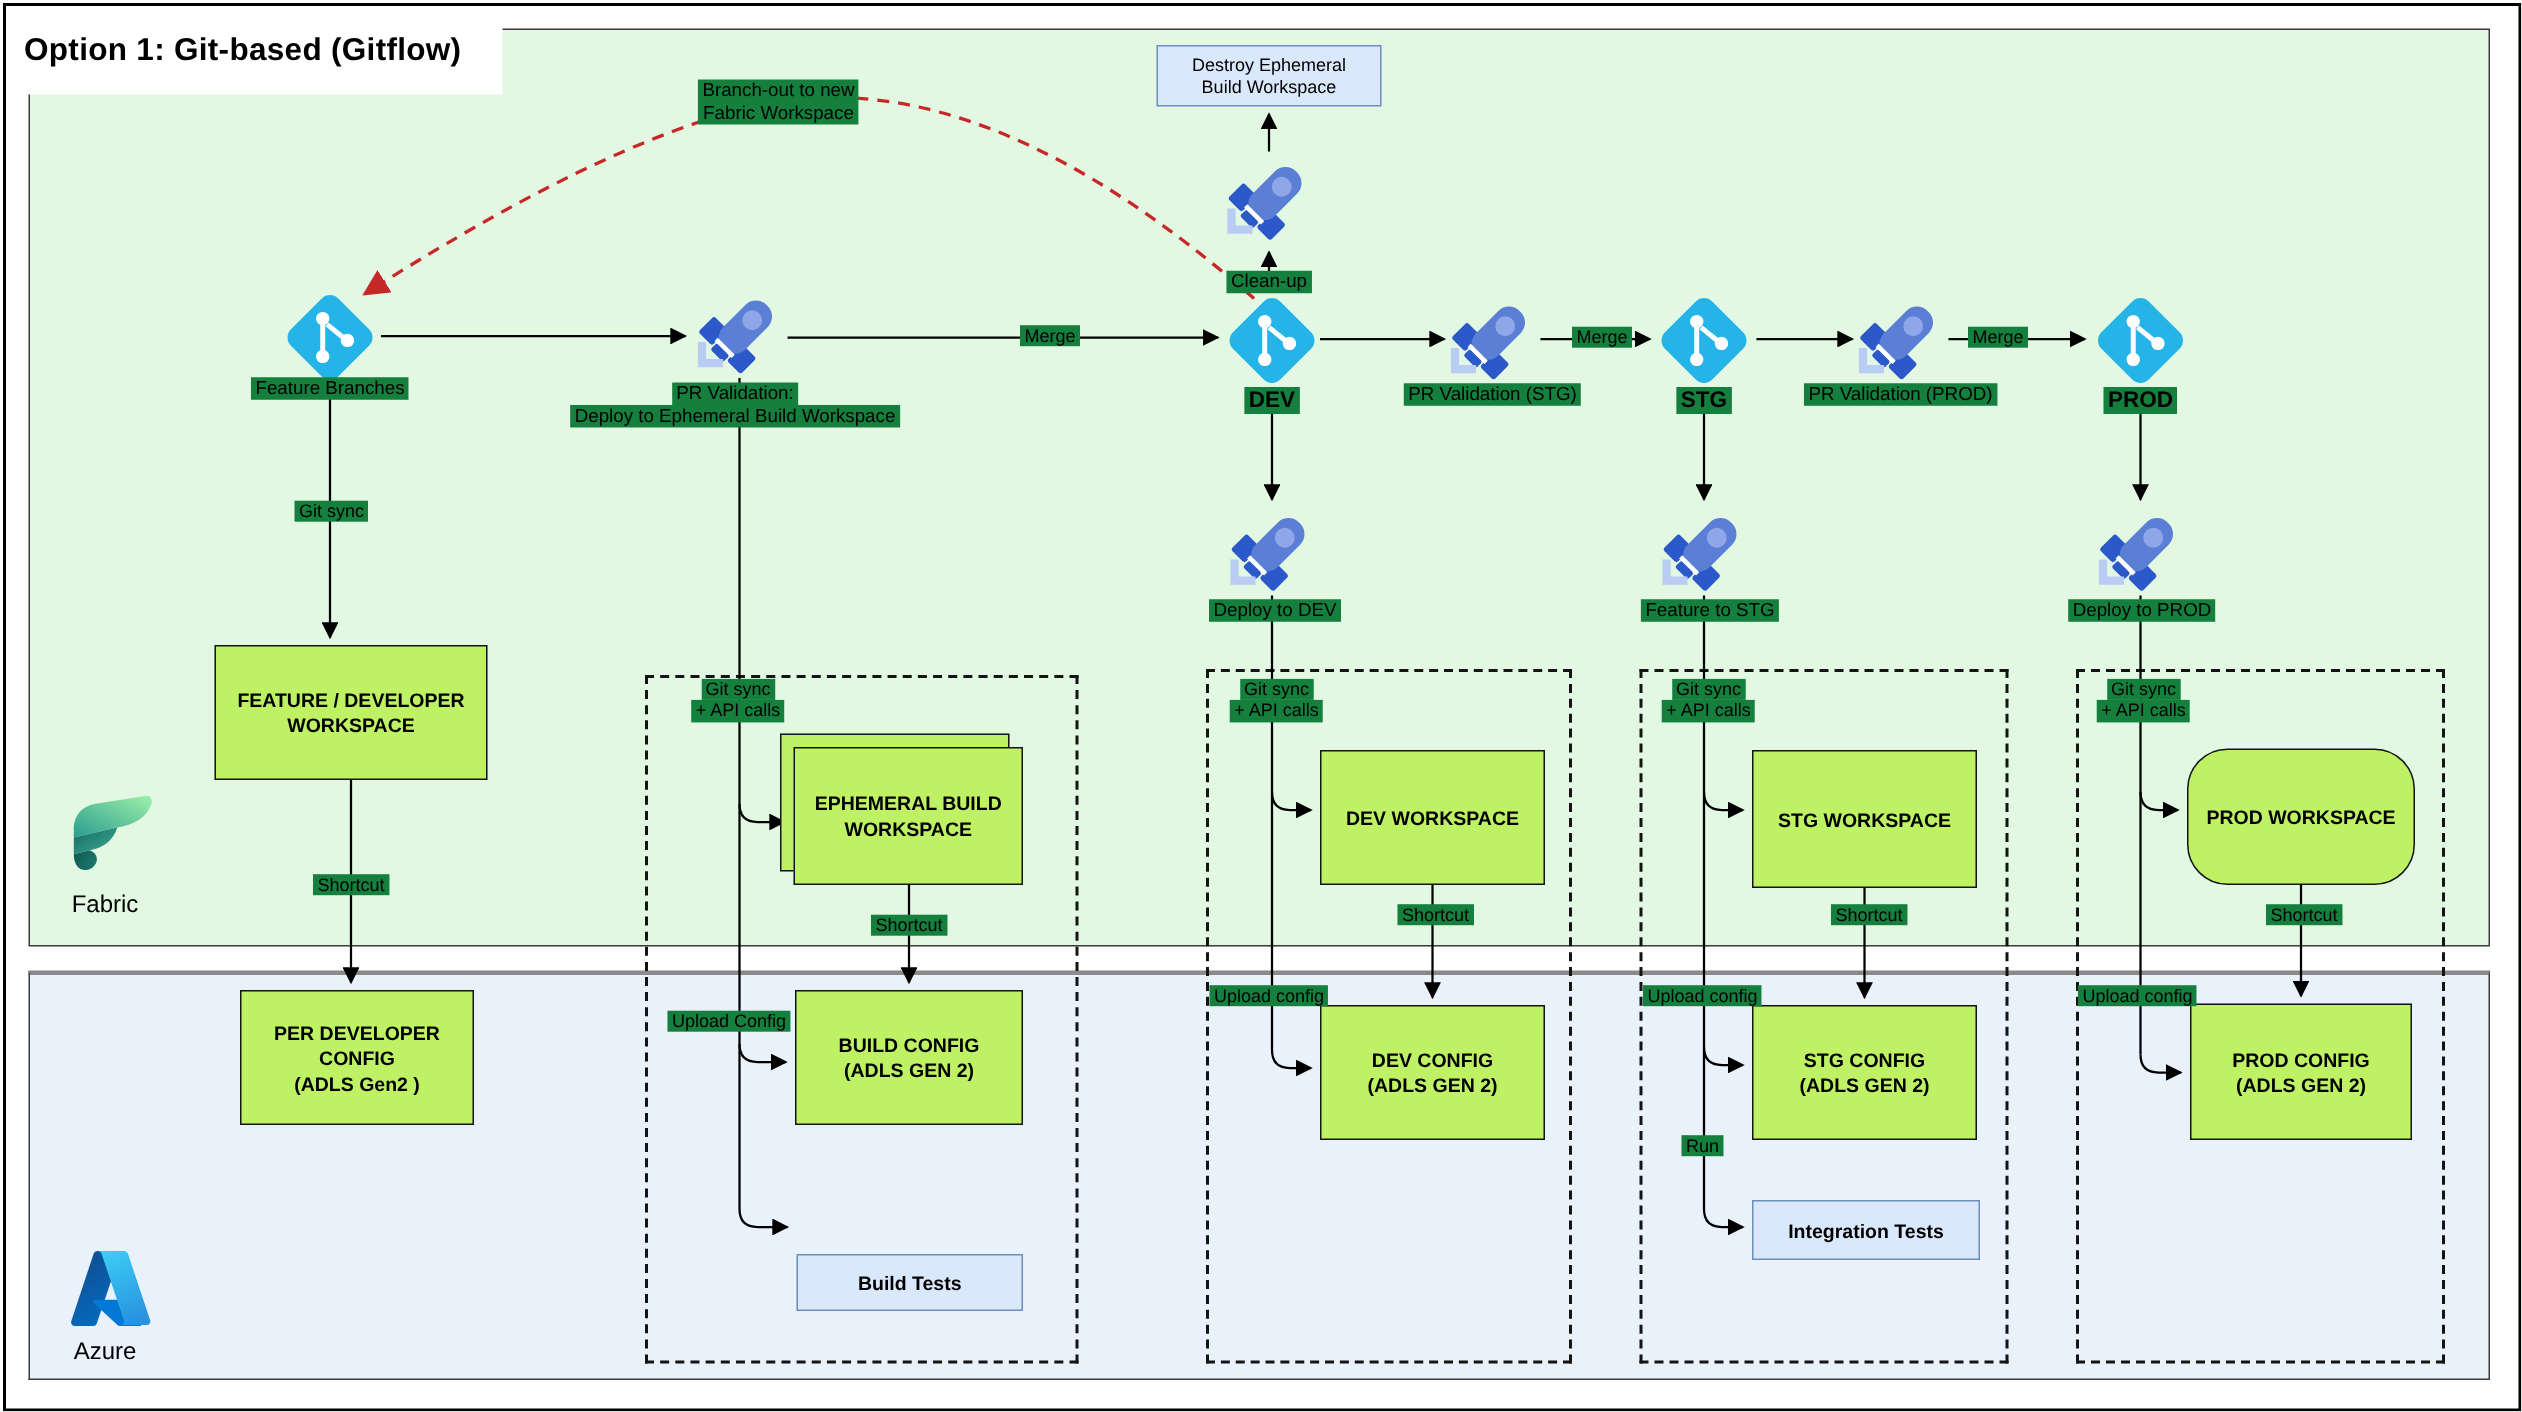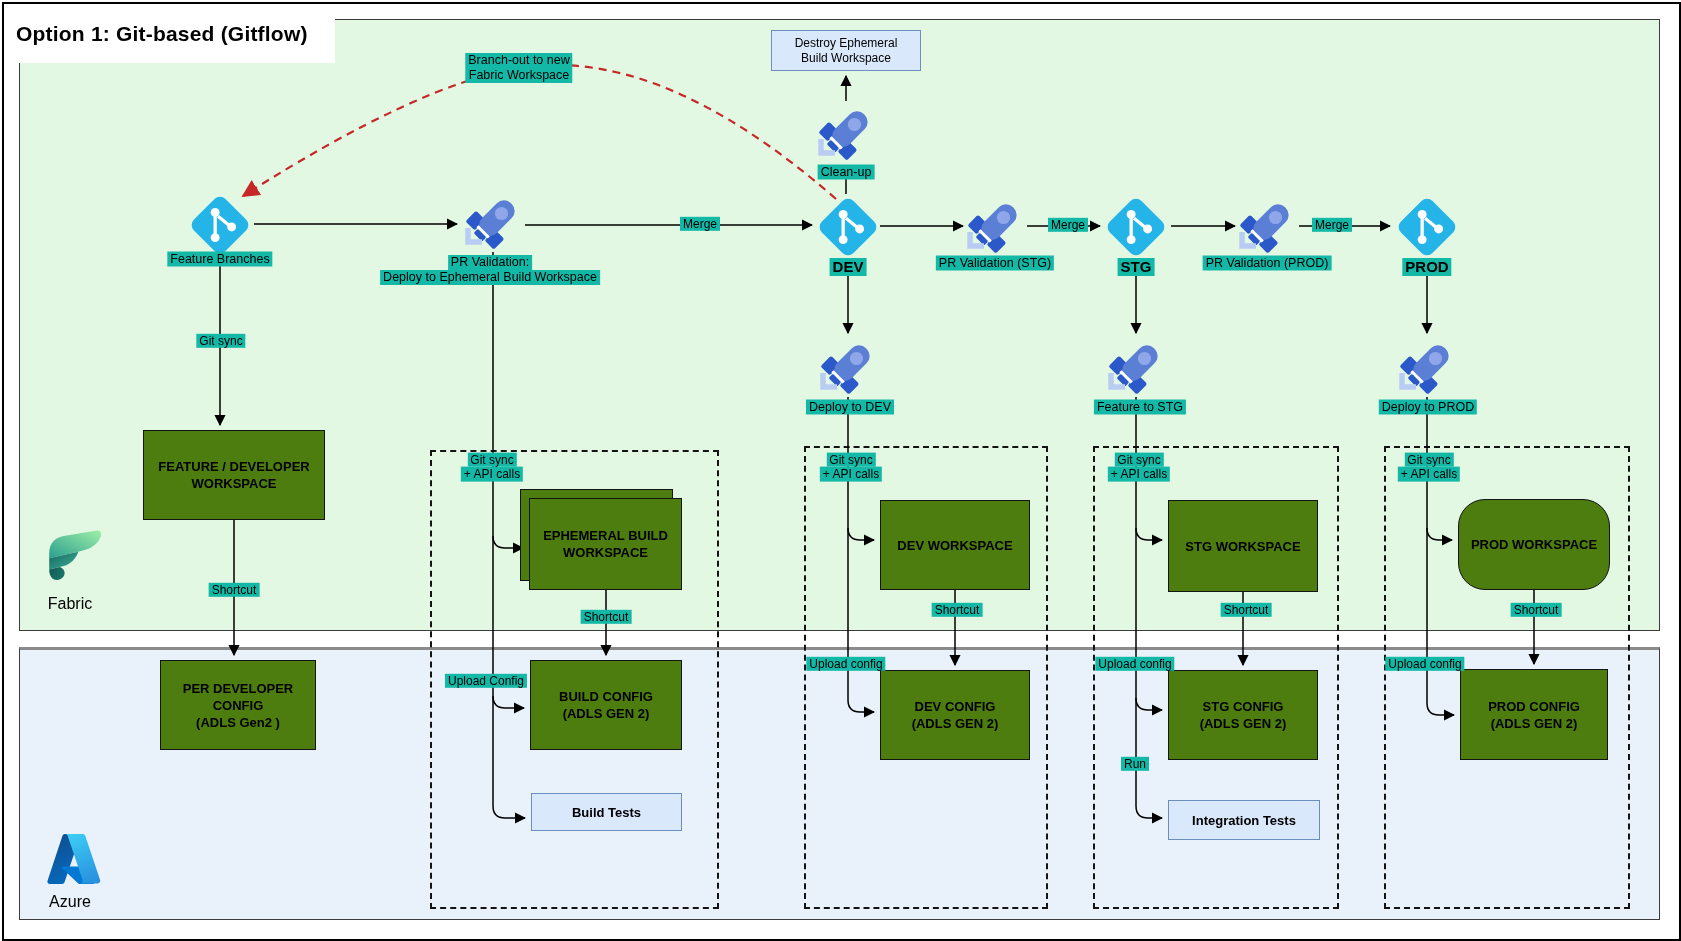--- a/index.html
+++ b/index.html
@@ -7,27 +7,27 @@
          font-family:"Liberation Sans","DejaVu Sans",sans-serif;color:#000;overflow:hidden;}
   .canvas-border{position:absolute;left:2px;top:2px;width:1675px;height:935px;border:2px solid #000;}
   .region{position:absolute;box-sizing:border-box;}
   .region-fabric{left:19px;top:19px;width:1641px;height:612px;background:#e3f8e3;border:1px solid #3c3c3c;}
   .region-azure{left:19px;top:647px;width:1641px;height:273px;background:#e9f1fb;
                 border:1px solid #3c3c3c;border-top:3px solid #8a8a8a;}
   .title-box{position:absolute;left:4px;top:4px;width:331px;height:59px;background:#fff;
              display:flex;align-items:center;padding-left:12px;box-sizing:border-box;z-index:30;}
   .title-box .t{font-size:21px;font-weight:bold;letter-spacing:.2px;}
   .dashed-box{position:absolute;border:2px dashed #141414;box-sizing:border-box;z-index:2;}
-  .box{position:absolute;background:#4d7c0f;border:1px solid #141414;box-sizing:border-box;z-index:6;
+  .box{position:absolute;background:#bef264;border:1px solid #141414;box-sizing:border-box;z-index:6;
        display:flex;flex-direction:column;align-items:center;justify-content:center;
        font-weight:bold;font-size:13px;text-align:center;line-height:17px;}
   .accent{background:#dae8fc;border:1px solid #6c8ebf;}
   .lbl{position:absolute;transform:translate(-50%,-50%);z-index:12;display:flex;flex-direction:column;
        align-items:center;font-size:12.5px;line-height:1.2;white-space:nowrap;text-align:center;}
-  .lbl span{background:#14b8a6;padding:0 3px;}
+  .lbl span{background:#15803d;padding:0 3px;}
   .lbl.bold span{font-weight:bold;font-size:15px;}
   .lbl.small{font-size:12px;}
   .icon{position:absolute;z-index:8;}
   .logo-label{position:absolute;transform:translate(-50%,-50%);font-size:16px;z-index:12;}
   svg.overlay{position:absolute;left:0;top:0;z-index:4;}
 </style>
 </head>
 <body>
 
 <div class="stage">
@@ -190,21 +190,21 @@
   </div>
   <div class="box" style="left:1168px;top:670px;width:150px;height:90px;">
     <div>STG CONFIG</div>
     <div>(ADLS GEN 2)</div>
   </div>
   <div class="box" style="left:1460px;top:669px;width:148px;height:91px;">
     <div>PROD CONFIG</div>
     <div>(ADLS GEN 2)</div>
   </div>
 
-  <div class="box accent" style="left:531px;top:793px;width:151px;height:38px;">
+  <div class="box accent" style="left:531px;top:836px;width:151px;height:38px;">
     <div>Build Tests</div>
   </div>
   <div class="box accent" style="left:1168px;top:800px;width:152px;height:40px;">
     <div>Integration Tests</div>
   </div>
 
   <div class="lbl" style="left:220px;top:259px;">
       <span>Feature Branches</span>
     </div>
   <div class="lbl" style="left:490px;top:270px;">
@@ -219,21 +219,21 @@
     </div>
   <div class="lbl bold" style="left:1136px;top:267px;">
       <span>STG</span>
     </div>
   <div class="lbl" style="left:1267px;top:263px;">
       <span>PR Validation (PROD)</span>
     </div>
   <div class="lbl bold" style="left:1427px;top:267px;">
       <span>PROD</span>
     </div>
-  <div class="lbl" style="left:846px;top:172px;justify-content:center;">
+  <div class="lbl" style="left:846px;top:188px;justify-content:center;">
       <span>Clean-up</span>
     </div>
 
   <div class="lbl small" style="left:700px;top:224px;">
       <span>Merge</span>
     </div>
   <div class="lbl small" style="left:1068px;top:225px;">
       <span>Merge</span>
     </div>
   <div class="lbl small" style="left:1332px;top:225px;">

